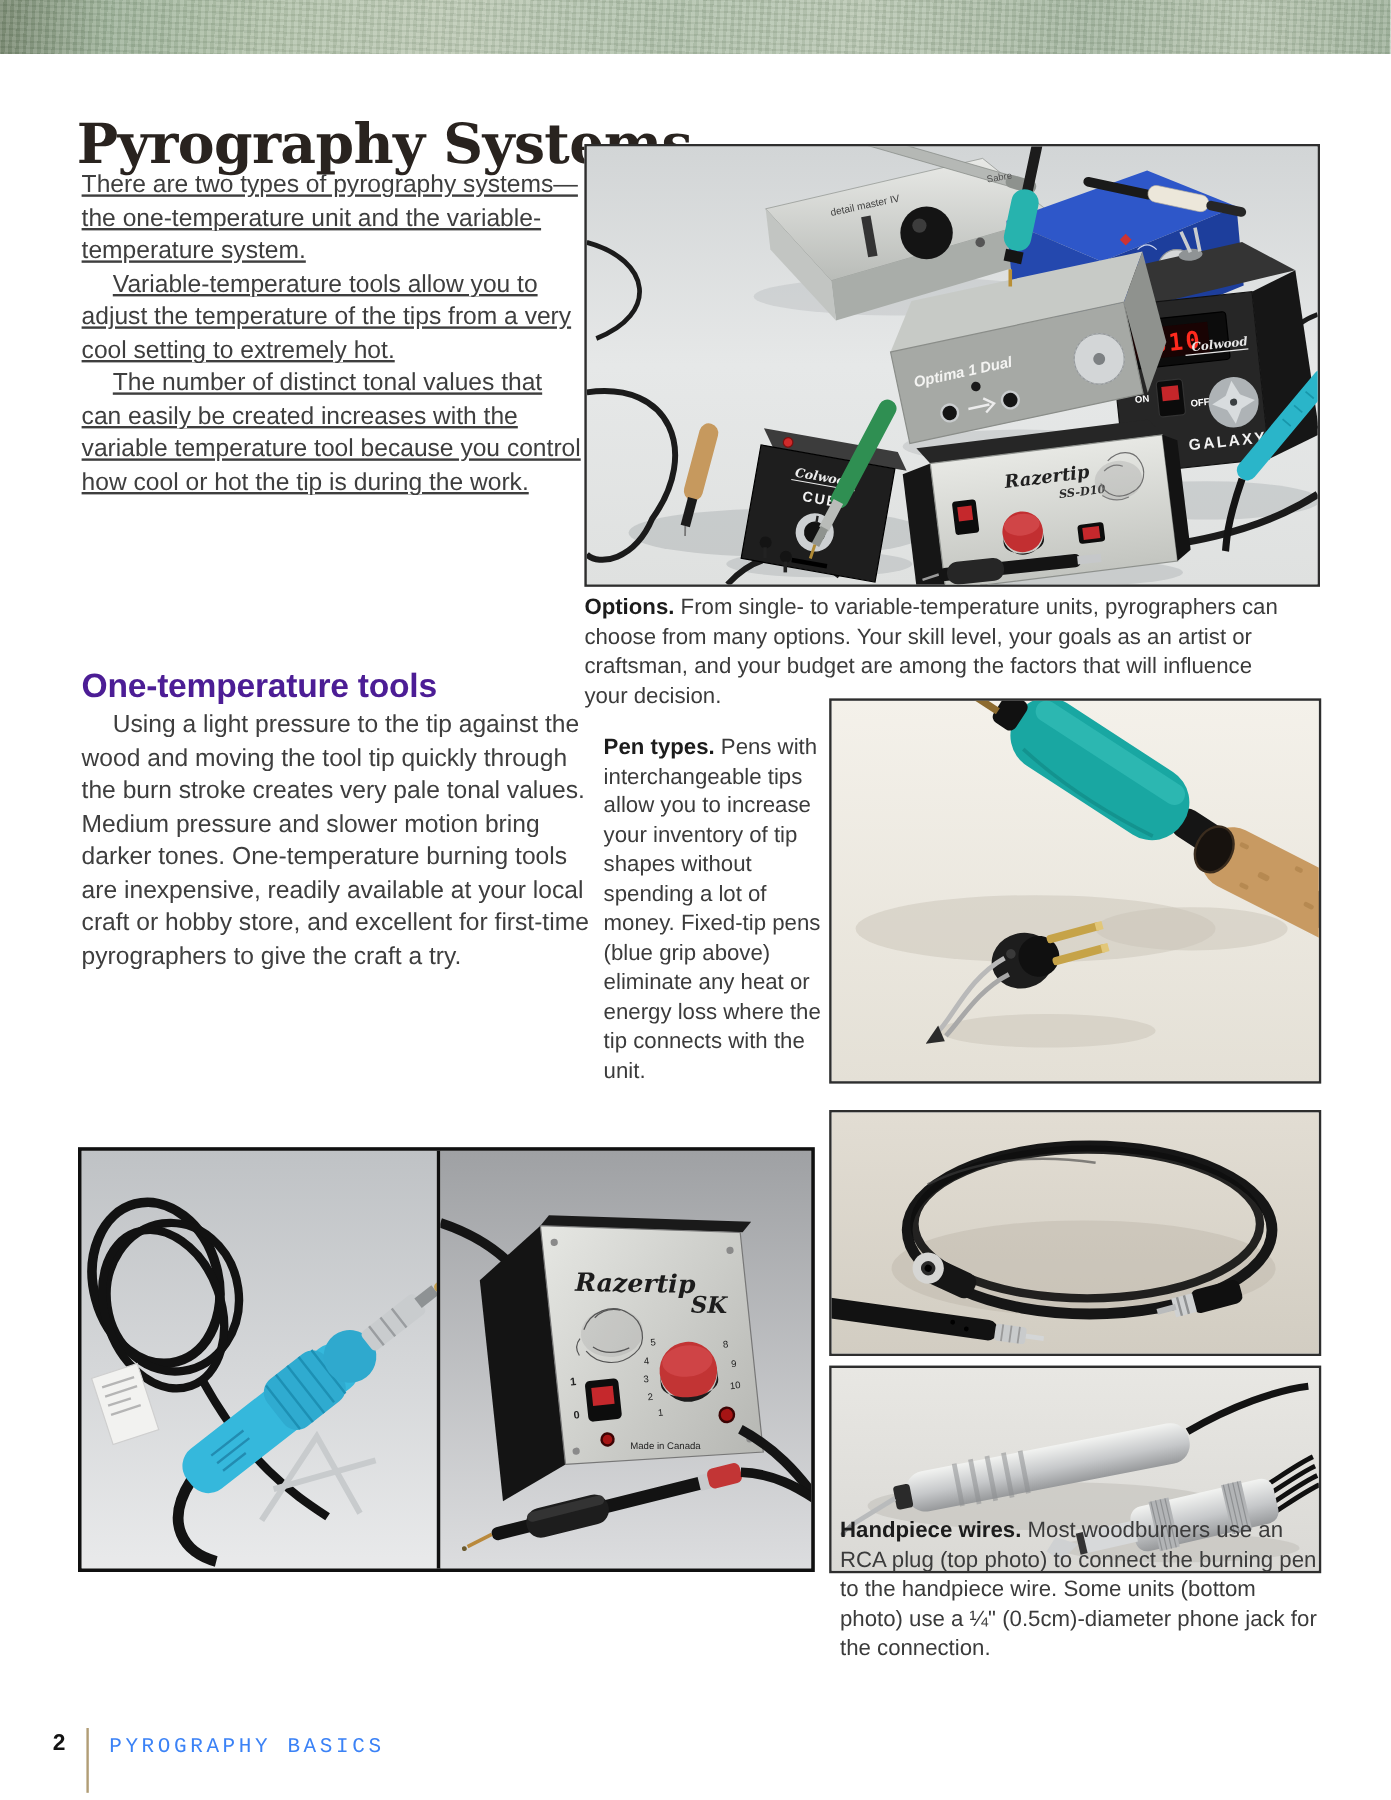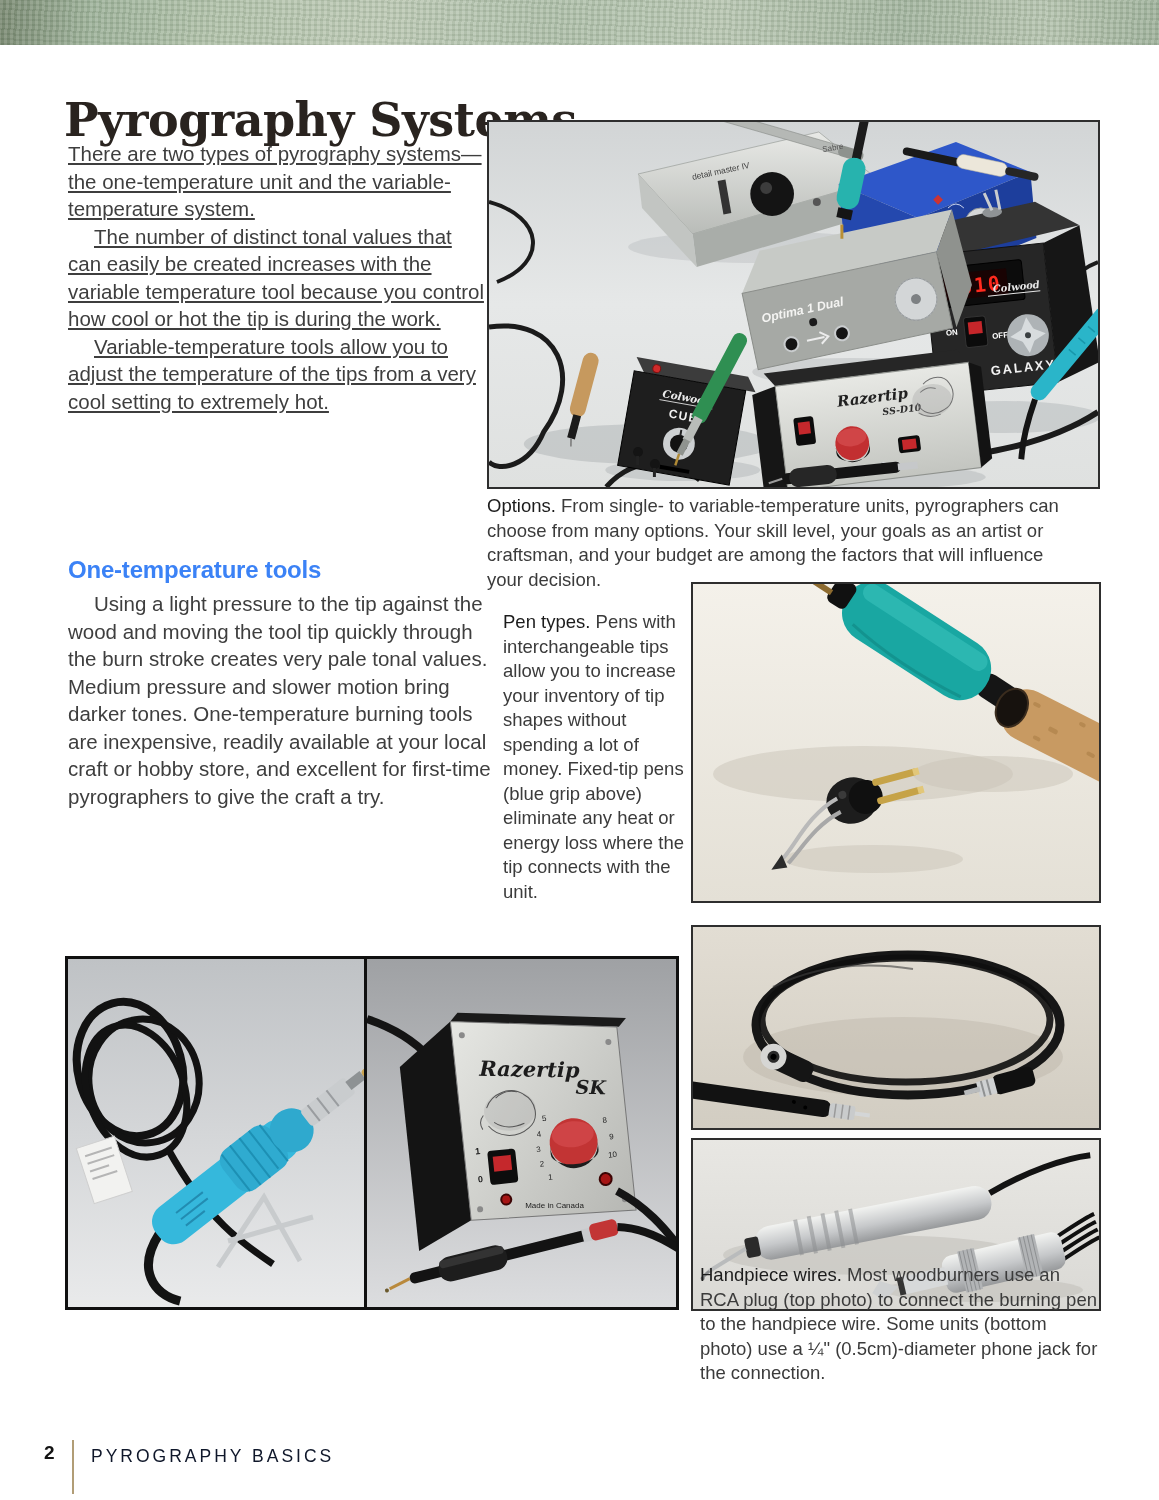--- a/index.html
+++ b/index.html
@@ -13,66 +13,66 @@
       linear-gradient(90deg,#77876f 0%,#9db299 8%,#b3c3ab 20%,#bcc9b4 33%,#aebfa9 48%,#b8c6b1 62%,#a3b59f 78%,#b5c3ae 90%,#9fb29b 100%);
   }
 
   .page-title{position:absolute;left:64px;top:62px;font-family:"DejaVu Serif", serif;
     font-weight:bold;font-size:46px;color:#29231f;letter-spacing:-0.5px;}
 
   .bodytext{font-size:20.5px;line-height:27.5px;color:#3e3e3e;}
   .bodytext p{margin:0;text-indent:26px;}
   .bodytext p.first{text-indent:0;}
   .intro{position:absolute;left:68px;top:140px;width:421px;text-decoration:underline;}
-  .section-heading{position:absolute;left:68px;top:556px;font-size:24px;font-weight:bold;
-    color:#3b82f6;letter-spacing:-0.2px;text-align:right;}
+  .section-heading{position:absolute;left:68px;top:556px;font-size:28px;font-weight:bold;
+    color:#4c1d95;letter-spacing:-0.2px;text-align:right;}
   .section-body{position:absolute;left:68px;top:590px;width:430px;}
 
   .caption{font-size:18.5px;line-height:24.5px;color:#3b3b3b;}
   .caption p{margin:0;}
-  .caption .lead{font-weight:normal;color:#1c1c1c;margin-top:36px;}
+  .caption .lead{font-weight:bold;color:#1c1c1c;margin-top:36px;}
   .cap-options{position:absolute;left:487px;top:494px;width:578px;}
   .cap-pentypes{position:absolute;left:503px;top:610px;width:198px;}
   .cap-temp{position:absolute;left:68px;top:1320px;width:612px;}
   .cap-wires{position:absolute;left:700px;top:1263px;width:398px;}
 
   .photo{position:absolute;box-sizing:border-box;border:2px solid #2e2e2e;background:#dfe1e1;}
   .photo svg{display:block;width:100%;height:100%;}
   .fig-options{left:487px;top:120px;width:613px;height:369px;}
   .fig-pentypes{left:691px;top:582px;width:410px;height:321px;}
   .fig-temp{left:65px;top:956px;width:614px;height:354px;border:3px solid #101010;display:flex;}
   .fig-temp .panel{height:100%;}
   .fig-temp .panel-left{width:296px;}
   .fig-temp .divider{width:3px;height:100%;background:#101010;}
   .fig-temp .panel-right{flex:1;}
   .fig-wire{left:691px;top:925px;width:410px;height:205px;}
   .fig-jack{left:691px;top:1138px;width:410px;height:173px;}
 
   .footer-num{position:absolute;left:44px;top:1442px;font-size:19px;font-weight:bold;color:#131313;}
   .footer-rule{position:absolute;left:72px;top:1440px;width:2px;height:54px;background:#b19d76;}
-  .footer-title{position:absolute;left:91px;top:1446px;font-family:Liberation Sans, sans-serif;
-    font-size:17.5px;letter-spacing:3px;color:#0f172a;}
+  .footer-title{position:absolute;left:91px;top:1446px;font-family:Liberation Mono, monospace;
+    font-size:17.5px;letter-spacing:3px;color:#3b82f6;}
 
   svg text{font-family:"Liberation Sans", sans-serif;}
   svg .script{font-family:"DejaVu Serif", serif;font-style:italic;font-weight:bold;}
   svg .mono{font-family:"DejaVu Sans Mono", monospace;font-weight:bold;}
 </style>
 </head>
 <body>
 
 <div class="page">
 
   <div class="banner"></div>
 
   <h1 class="page-title">Pyrography Systems</h1>
 
   <div class="intro bodytext">
     <p class="first">There are two types of pyrography systems—the one-temperature unit and the variable-temperature system.</p>
+    <p>Variable-temperature tools allow you to adjust the temperature of the tips from a very cool setting to extremely hot.</p>
     <p>The number of distinct tonal values that can easily be created increases with the variable temperature tool because you control how cool or hot the tip is during the work.</p>
-    <p>Variable-temperature tools allow you to adjust the temperature of the tips from a very cool setting to extremely hot.</p>
   </div>
 
   <div class="section-heading">One-temperature tools</div>
 
   <div class="section-body bodytext">
     <p>Using a light pressure to the tip against the wood and moving the tool tip quickly through the burn stroke creates very pale tonal values. Medium pressure and slower motion bring darker tones. One-temperature burning tools are inexpensive, readily available at your local craft or hobby store, and excellent for first-time pyrographers to give the craft a try.</p>
   </div>
 
   <div class="photo fig-options">
     <svg viewBox="0 0 613 365" preserveAspectRatio="none">

